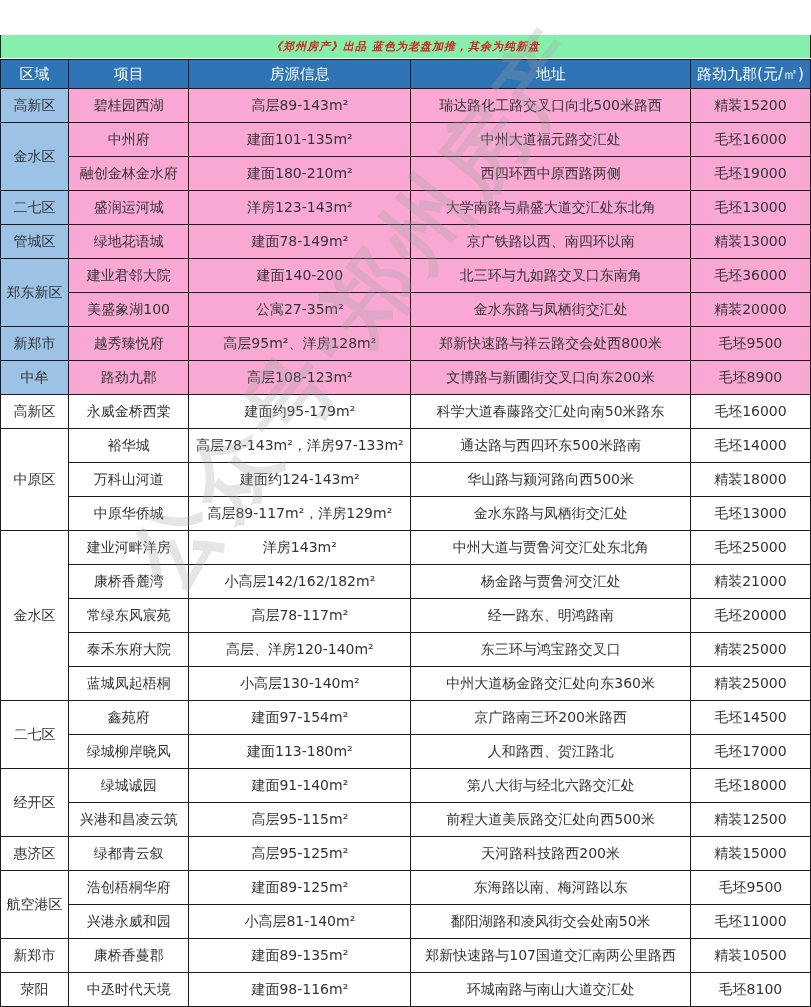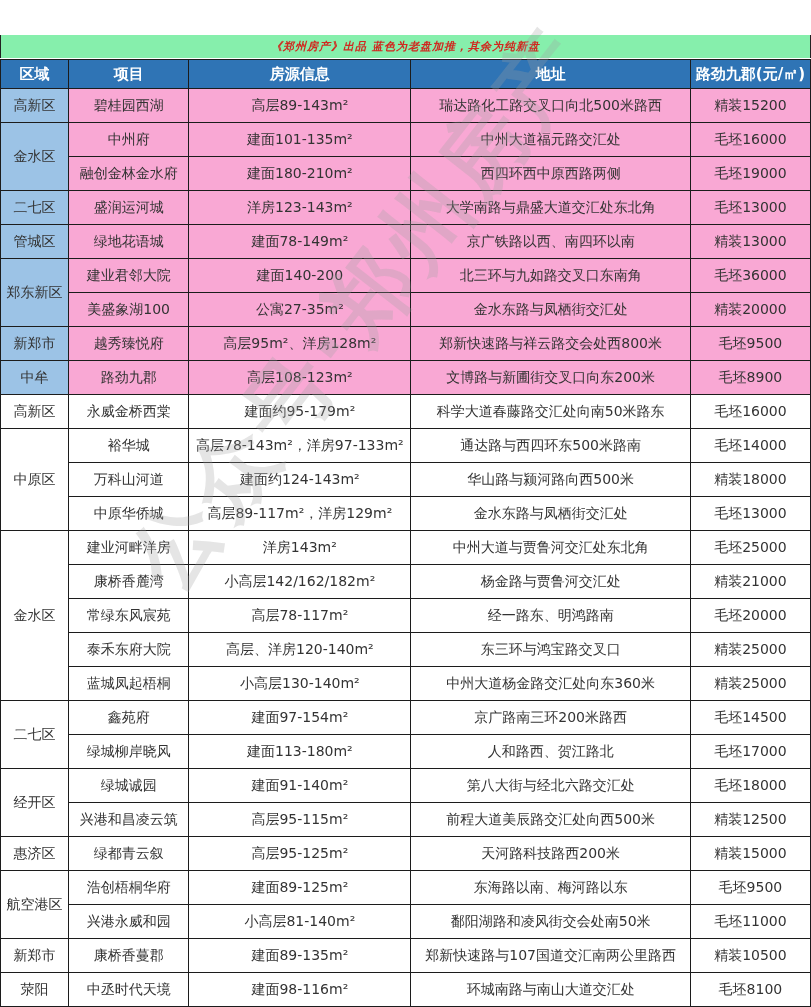--- a/index.html
+++ b/index.html
@@ -11,21 +11,21 @@
            display: flex; align-items: center; justify-content: center;
            font-family: "DejaVu Serif", "Liberation Serif", serif; font-weight: bold;
            font-size: 22px; color: #1a1a1a; letter-spacing: 2px; }
   .subtitle { position: absolute; left: 0; top: 35px; width: 809px; height: 23px;
               background: #86efac; border-left: 1px solid #222; border-right: 1px solid #222;
               display: flex; align-items: center; justify-content: center;
               font-size: 11px; font-weight: bold; font-style: italic; color: #d0281f; letter-spacing: 1px; }
   table { position: absolute; left: 0; top: 59px; border-collapse: collapse; width: 811px; table-layout: fixed; }
   th, td { border: 1px solid #1c1c1c; text-align: center; vertical-align: middle; padding: 0;
            font-size: 14px; color: #333; white-space: nowrap; overflow: hidden; }
-  th { background: #2f74b5; color: #ffffff; font-weight: bold; height: 28px; font-size: 15px; }
+  th { background: #2f74b5; color: #ffffff; font-weight: normal; height: 28px; font-size: 15px; }
   td { height: 33px; }
   tr.old td { background: #f9a8d4; }
   tr.new td { background: #ffffff; }
   td.district.old { background: #9cc3e6; }
   td.district.new { background: #ffffff; }
   .c1 { width: 68px; } .c2 { width: 120px; } .c3 { width: 222px; } .c4 { width: 279px; } .c5 { width: 120px; }
   .watermark { position: absolute; left: 150px; top: 520px; transform: rotate(-52deg);
                transform-origin: left center; font-size: 86px; font-weight: bold;
                color: rgba(160,160,160,0.28); white-space: nowrap; pointer-events: none; letter-spacing: 6px; }
 </style>

